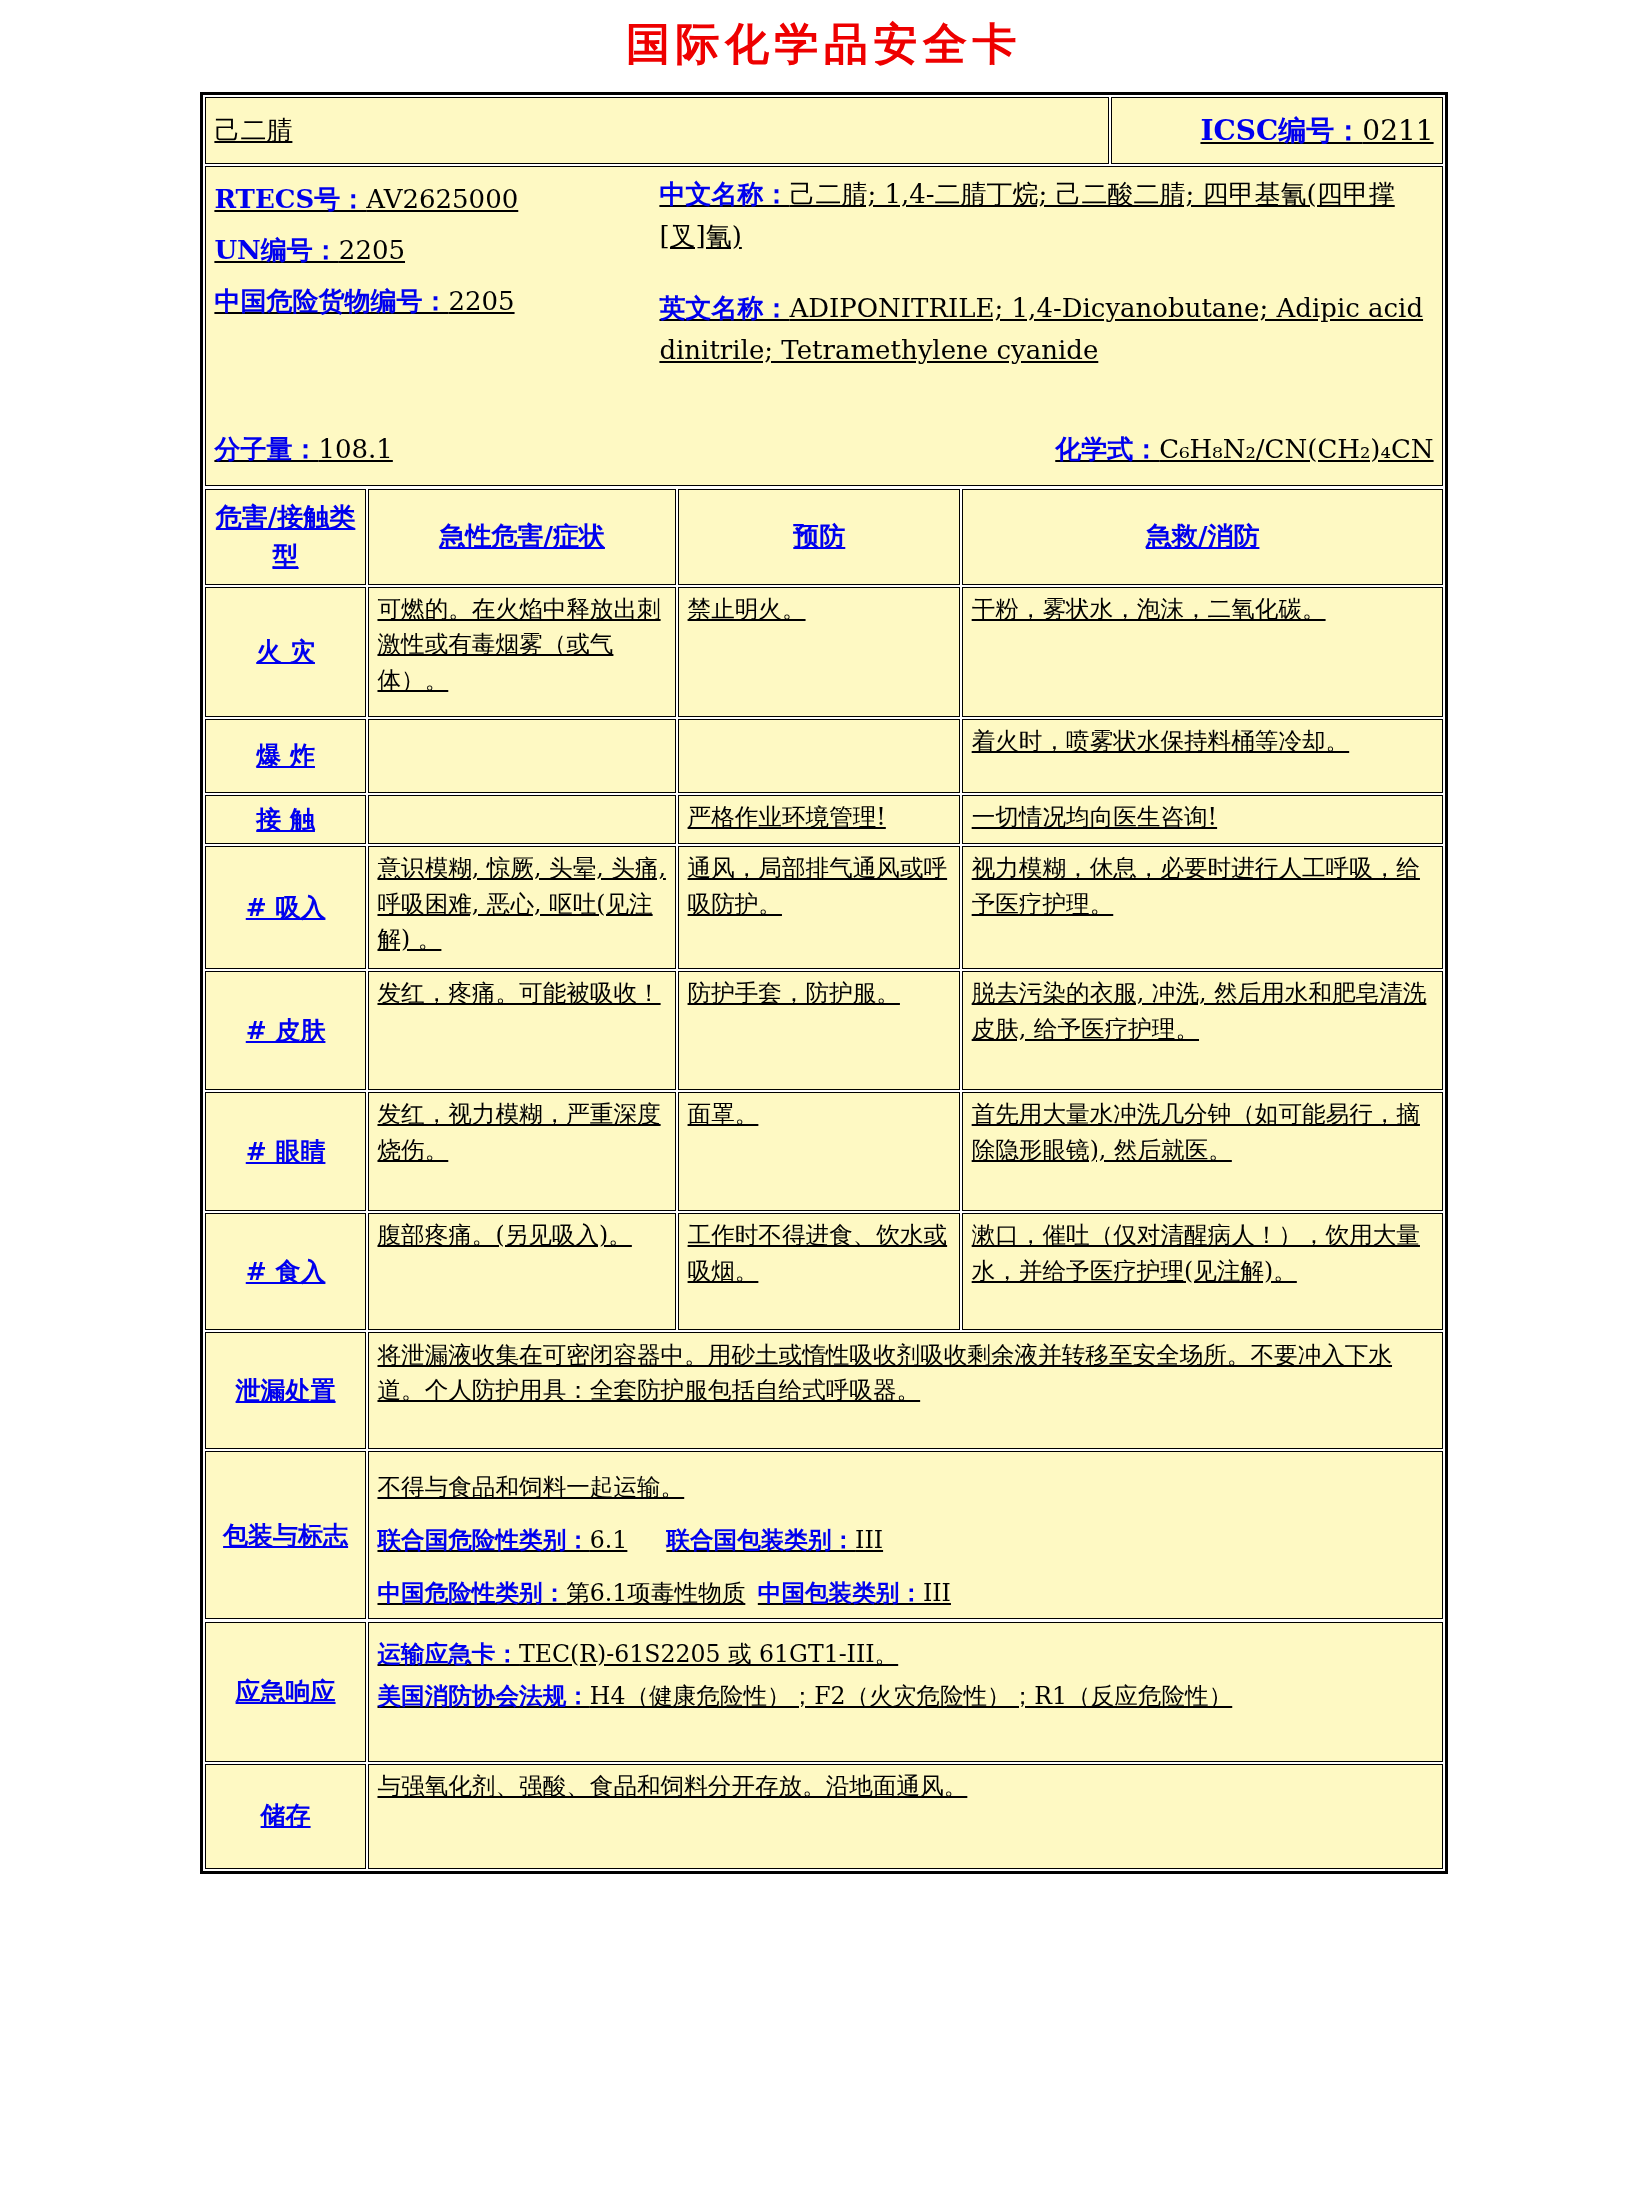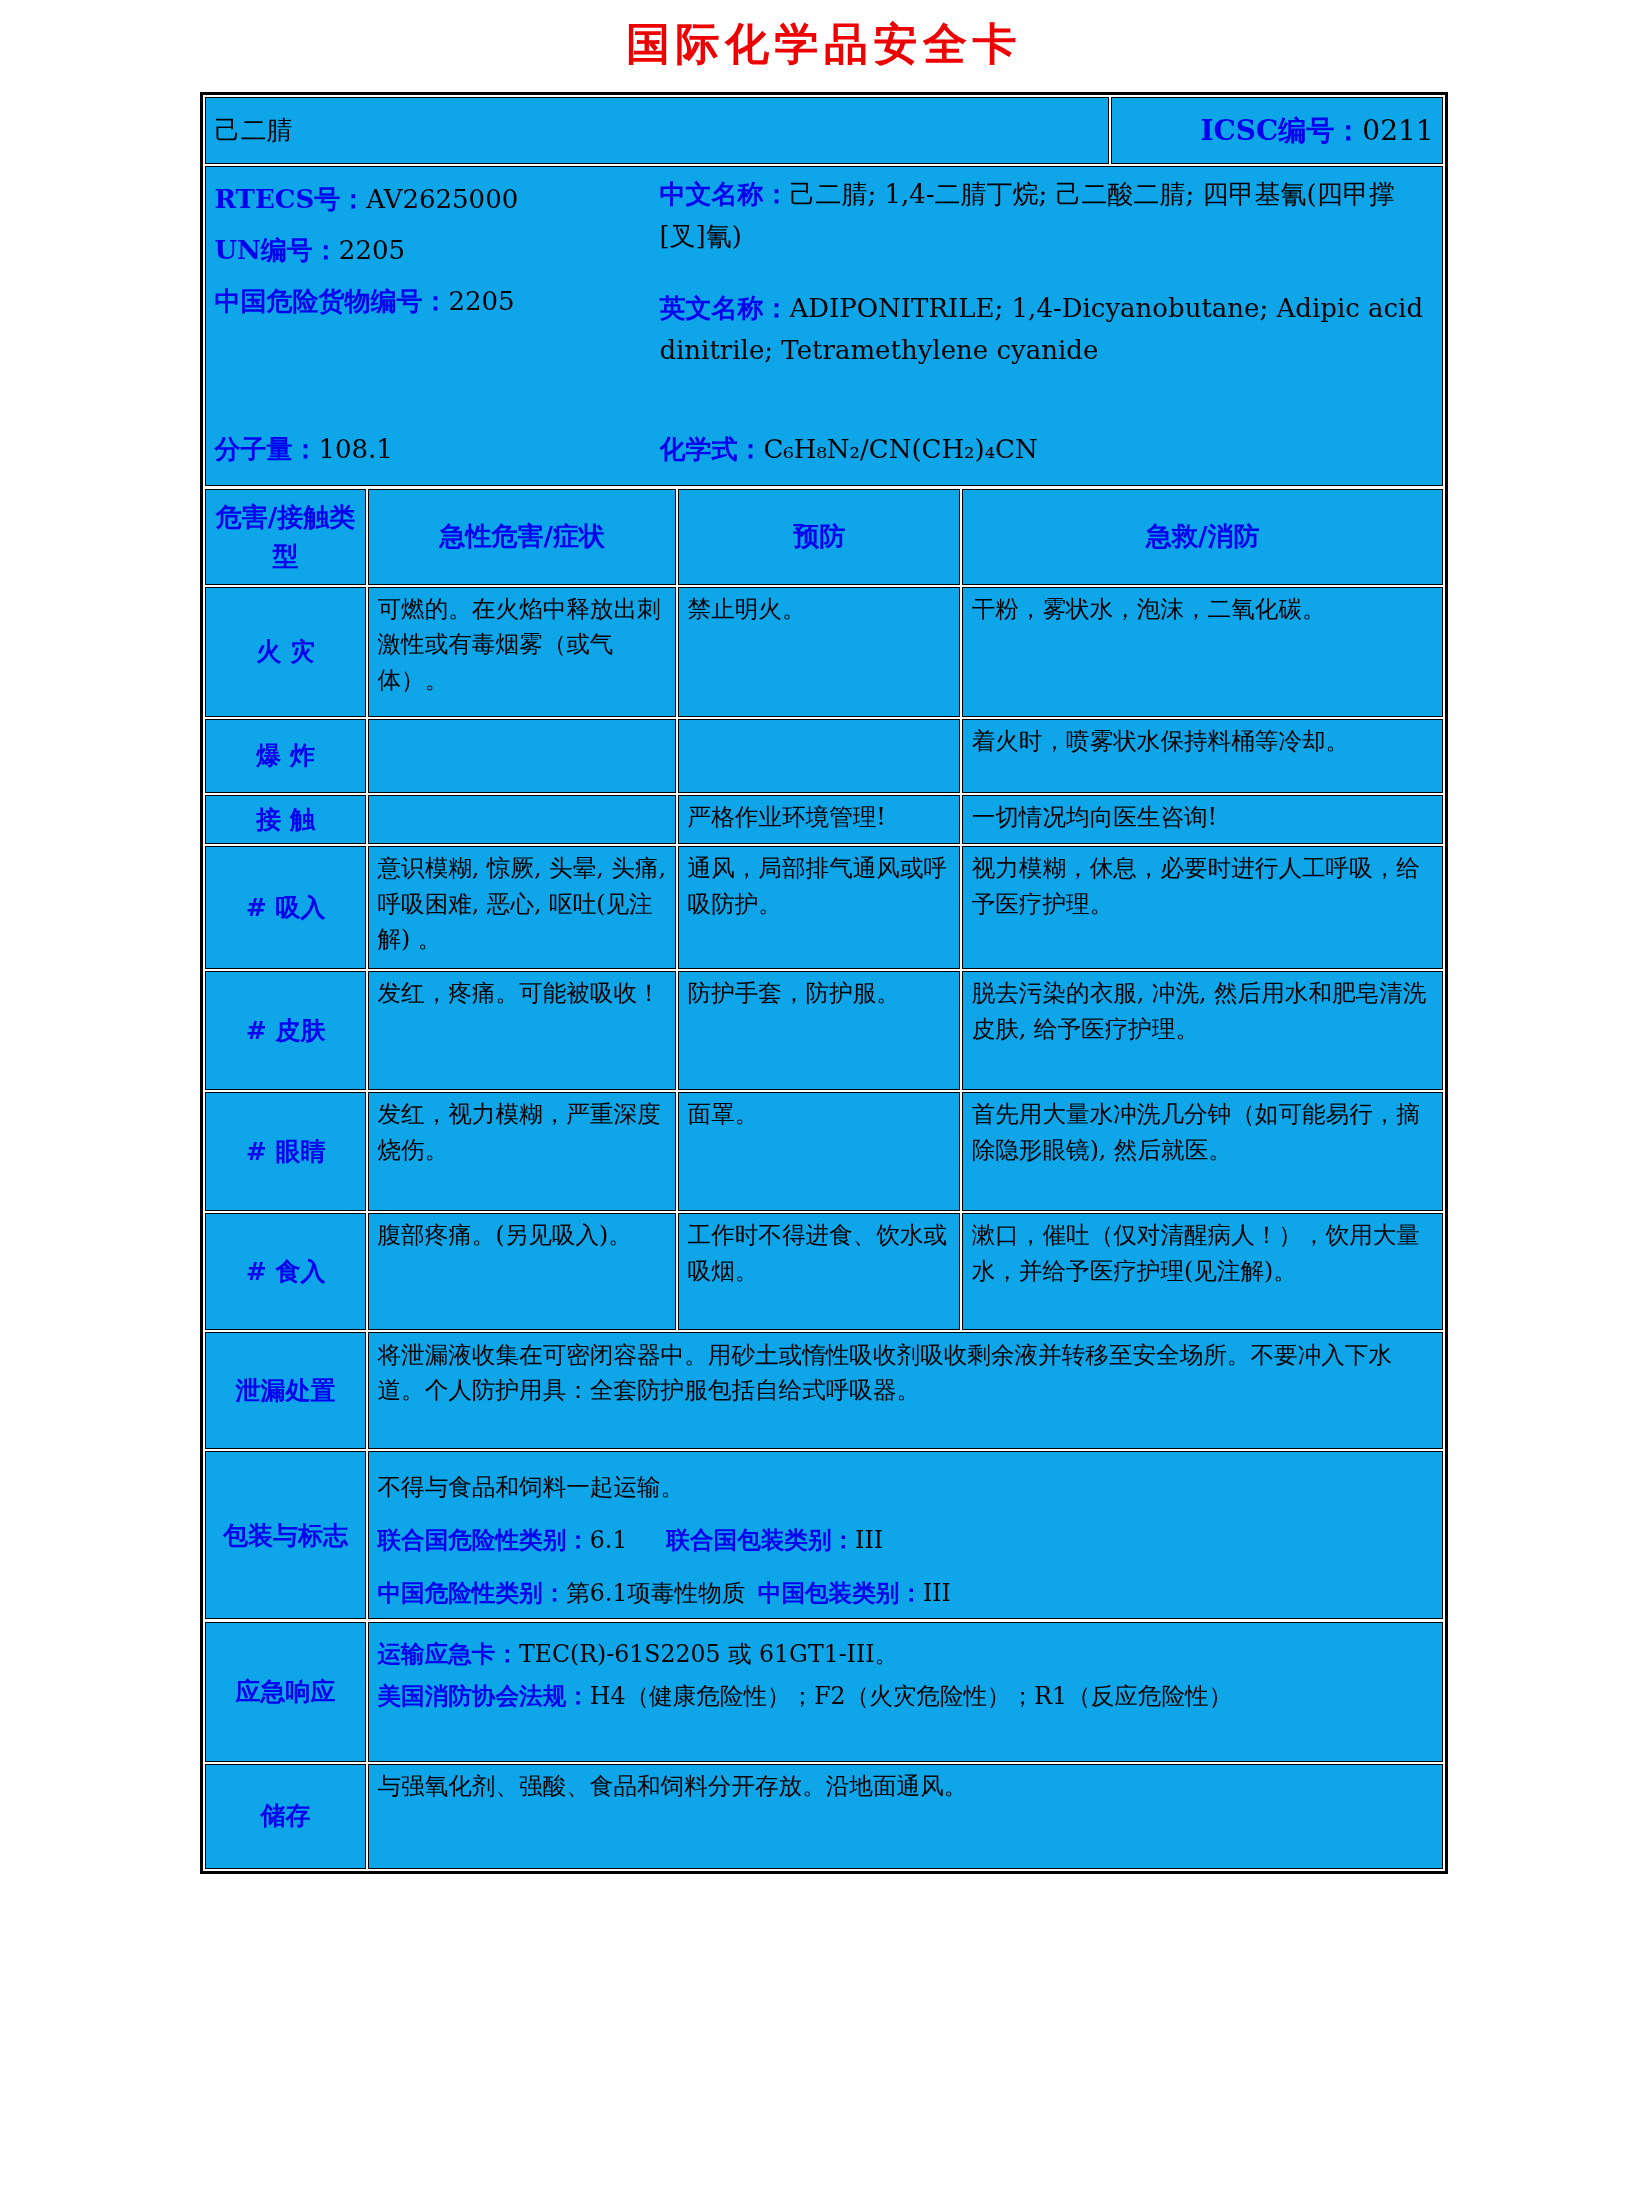--- a/index.html
+++ b/index.html
@@ -19,40 +19,40 @@
     color: #ee0000;
   }
 
   .card {
     width: 1248px; margin: 18px 0 0 200px;
     border: 3.5px solid #000; background: #fff; padding: 2.1px;
     display: flex; flex-direction: column; gap: 2.1px;
   }
   .row { display: flex; gap: 2.1px; align-items: stretch; }
   .cell {
-    border: 1.4px solid #000; background: #0ea5e9;
-    padding: 4.2px 8.3px; font-size: 23.6px; line-height: 1.5;
+    border: 1.4px solid #000; background: #fef9c3;
+    padding: 4.2px 8.3px; font-size: 23.6px; line-height: 1.5; text-decoration: underline;
   }
   .blue { color: #0000ee; font-weight: bold; }
 
   
   .row-name { min-height: 67px; }
   .name-cell { flex: 0 0 73%; display: flex; align-items: center; font-size: 26px; }
   .icsc-cell { flex: 1 1 auto; display: flex; align-items: center; justify-content: flex-end; font-size: 28px; }
 
   
   .row-id { min-height: 320px; }
   .id-cell { flex: 1 1 auto; display: flex; flex-direction: column; padding: 7px 8.3px 11px 8.3px; }
   .id-top { display: flex; }
   .id-left { width: 36.5%; font-size: 26px; line-height: 1.95; }
   .id-right { width: 63.5%; font-size: 26px; line-height: 1.6; }
   .id-right .en-block { margin-top: 30.5px; }
   .id-bottom { display: flex; margin-top: auto; font-size: 26px; padding-bottom: 5.5px; }
   .id-bottom .mw-part { width: 36.5%; }
-  .id-bottom .formula-part { width: 63.5%; }
+  .id-bottom .formula-part { width: 63.5%; text-align: right; }
 
   
   .c1 { flex: 0 0 161px; display: flex; align-items: center; justify-content: center; text-align: center; }
   .c2 { flex: 0 0 308px; }
   .c3 { flex: 0 0 282px; }
   .c4 { flex: 1 1 auto; }
   .cwide { flex: 1 1 auto; }
   .hlabel { font-size: 25px; color: #0000ee; font-weight: bold; }
   .thead-cell { display: flex; align-items: center; justify-content: center; text-align: center; font-size: 26px; }
 

